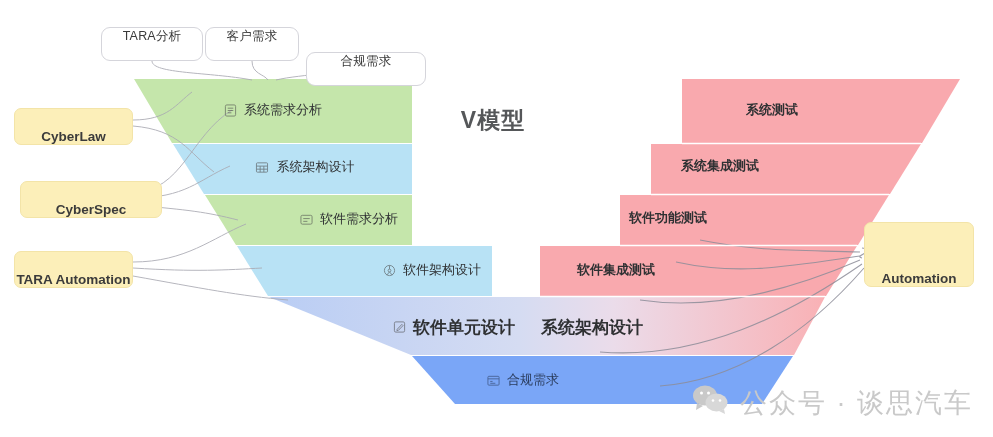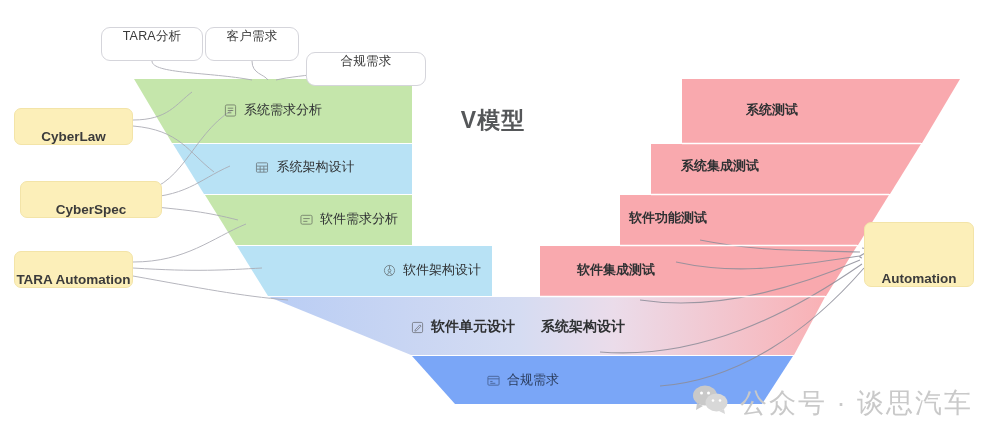--- a/index.html
+++ b/index.html
@@ -84,21 +84,21 @@
     align-items: center;
     gap: 26px;
     transform: translate(-50%, -50%);
     white-space: nowrap;
     pointer-events: none;
   }
   .dual-seg {
     display: flex;
     align-items: center;
     gap: 7px;
-    font-size: 14px;
+    font-size: 17px;
     font-weight: bold;
     color: #2f3133;
   }
   
   #model-title {
     position: absolute;
     left: 493px;
     top: 120px;
     transform: translate(-50%, -50%);
     font-size: 23px;

